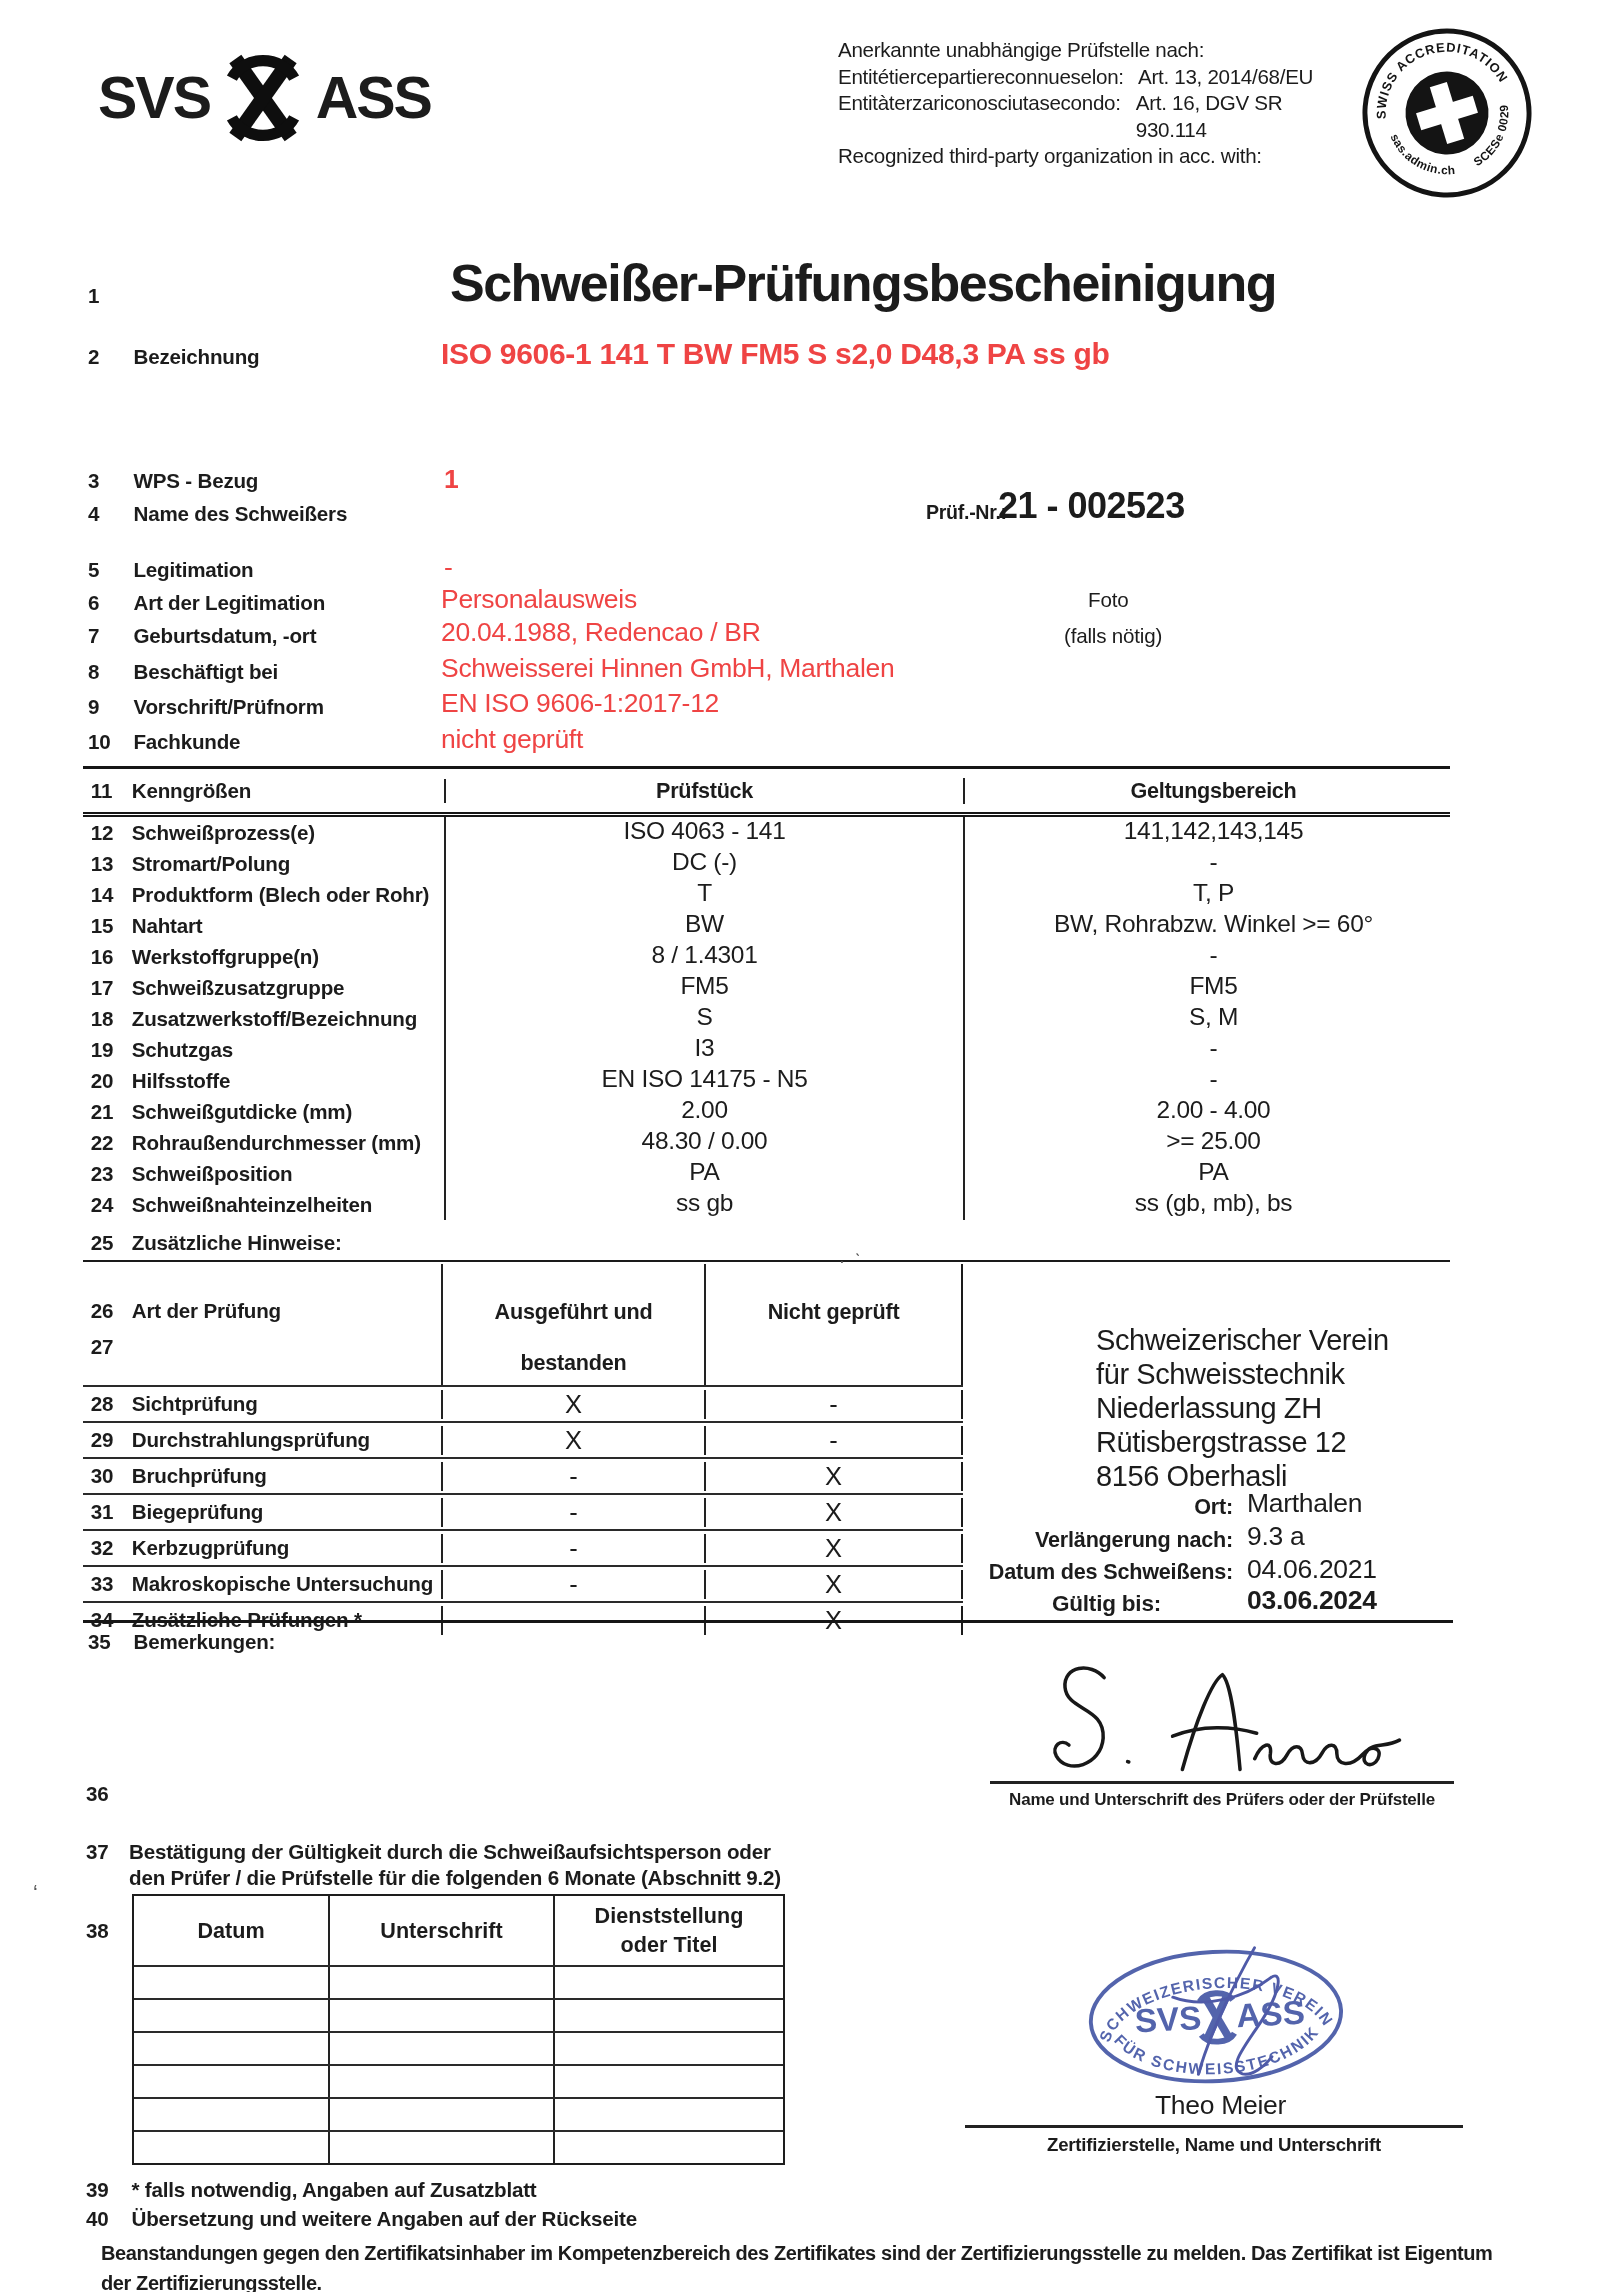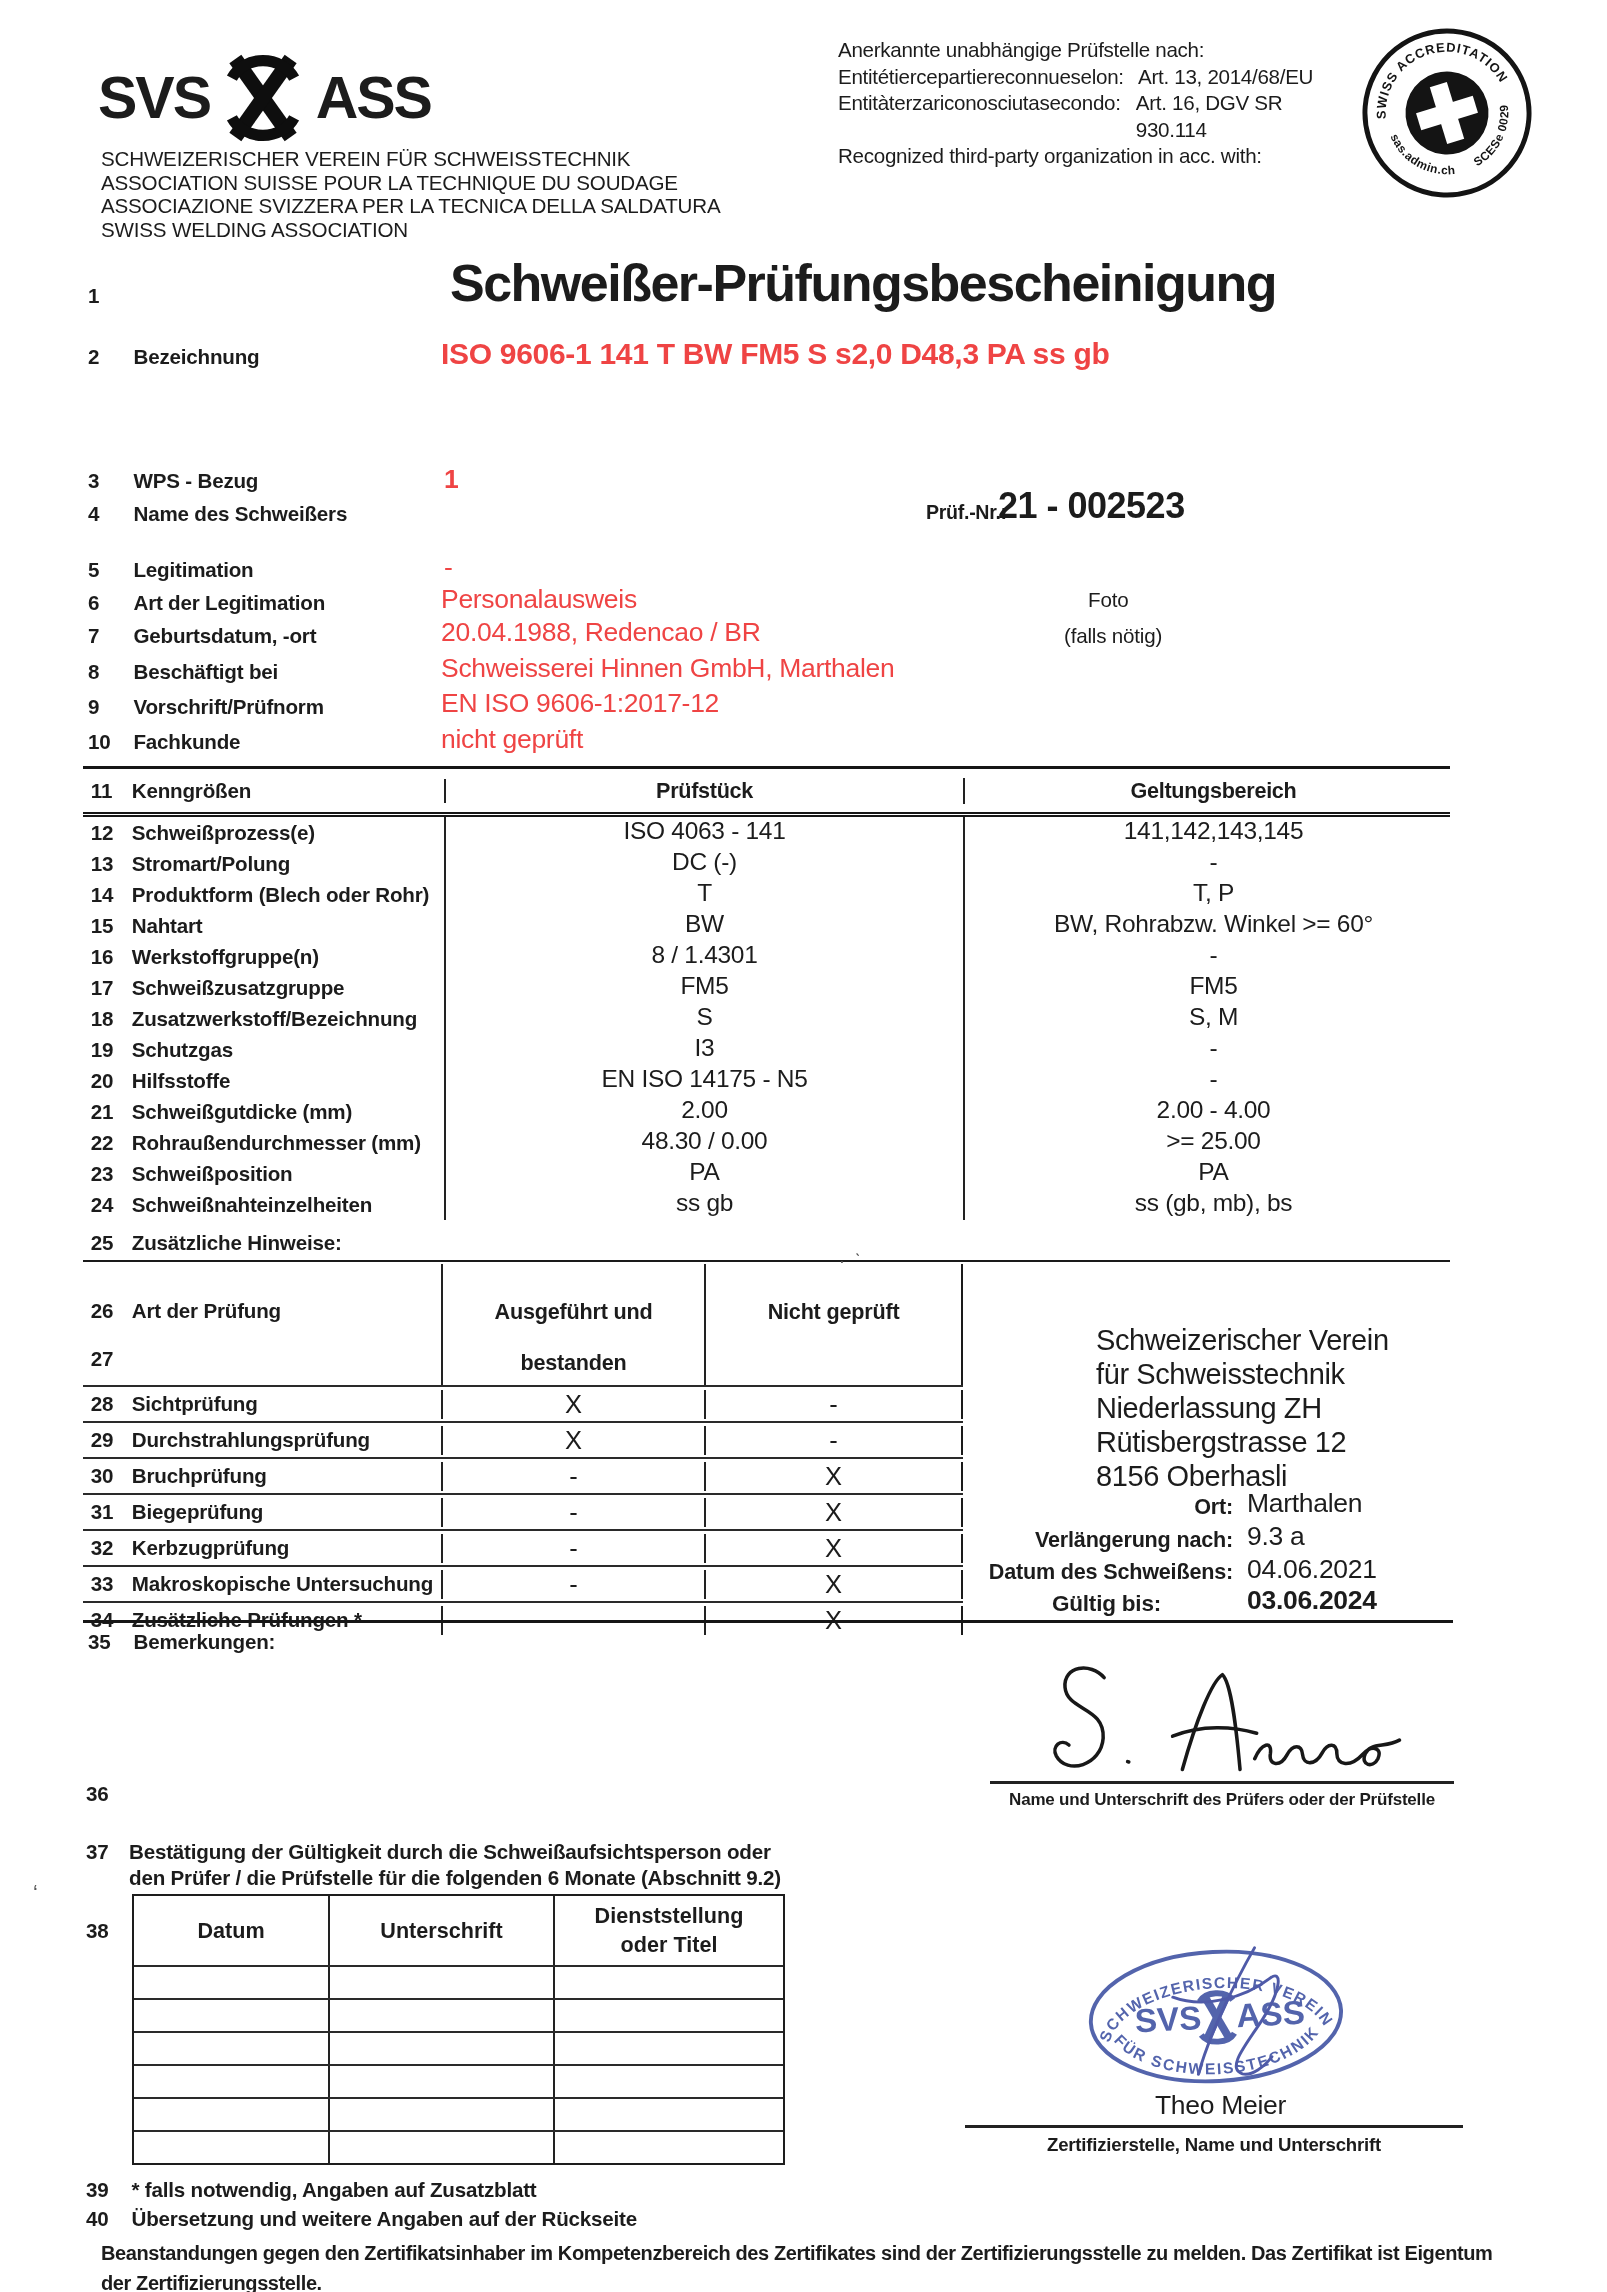--- a/index.html
+++ b/index.html
@@ -62,26 +62,20 @@
     <span class="logo-word">SVS</span>
     <svg width="86" height="102" viewBox="0 0 96 118">
       <path d="M 16,14 L 80,104" stroke="#0e0e0e" stroke-width="17" fill="none"></path>
       <path d="M 80,14 L 16,104" stroke="#0e0e0e" stroke-width="17" fill="none"></path>
       <path d="M 12,36 A 40,36 0 0 1 84,36" stroke="#0e0e0e" stroke-width="13" fill="none"></path>
       <path d="M 12,82 A 40,36 0 0 0 84,82" stroke="#0e0e0e" stroke-width="13" fill="none"></path>
     </svg>
     <span class="logo-word">ASS</span>
   </div>
 
-  <div class="abs assoc" style="left:101px;top:147px;">
-    <div>SCHWEIZERISCHER VEREIN FÜR SCHWEISSTECHNIK</div>
-    <div>ASSOCIATION SUISSE POUR LA TECHNIQUE DU SOUDAGE</div>
-    <div>ASSOCIAZIONE SVIZZERA PER LA TECNICA DELLA SALDATURA</div>
-    <div>SWISS WELDING ASSOCIATION</div>
-  </div>
 
   <div class="abs" style="left:838px;top:37px;width:519px;">
     <div class="acc-line">Anerkannte unabhängige Prüfstelle nach:</div>
     <div class="acc-line">
       <span class="al">Entitétiercepartiereconnueselon:</span>
       <span>Art. 13, 2014/68/EU</span>
     </div>
     <div class="acc-line">
       <span class="al">Entitàterzariconosciutasecondo:</span>
       <span>Art. 16, DGV SR 930.114</span>
@@ -287,21 +281,21 @@
   <div class="abs" id="mtable-bottom">
     <div style="padding-left:7.8px;padding-top:7.8px;"><span class="n">25</span><span class="lb">Zusätzliche Hinweise:</span></div>
   </div>
 
   <div class="abs artifact" style="left:839px;top:1251px;font-size:17.6px;">·&nbsp;&nbsp;ˋ</div>
 
   <div class="abs" id="ttable">
     <div class="tth">
       <div class="t1">
         <div><span class="n">26</span><span class="lb">Art der Prüfung</span></div>
-        <div style="margin-top:24px;"><span class="n">27</span></div>
+        <div style="margin-top:12px;"><span class="n">27</span></div>
       </div>
       <div class="t2">
         <div>Ausgeführt und</div>
         <div style="margin-top:24.5px;">bestanden</div>
       </div>
       <div class="t3">Nicht geprüft</div>
     </div>
     <div class="ttr">
       <div class="t1">
           <span class="n">28</span>

